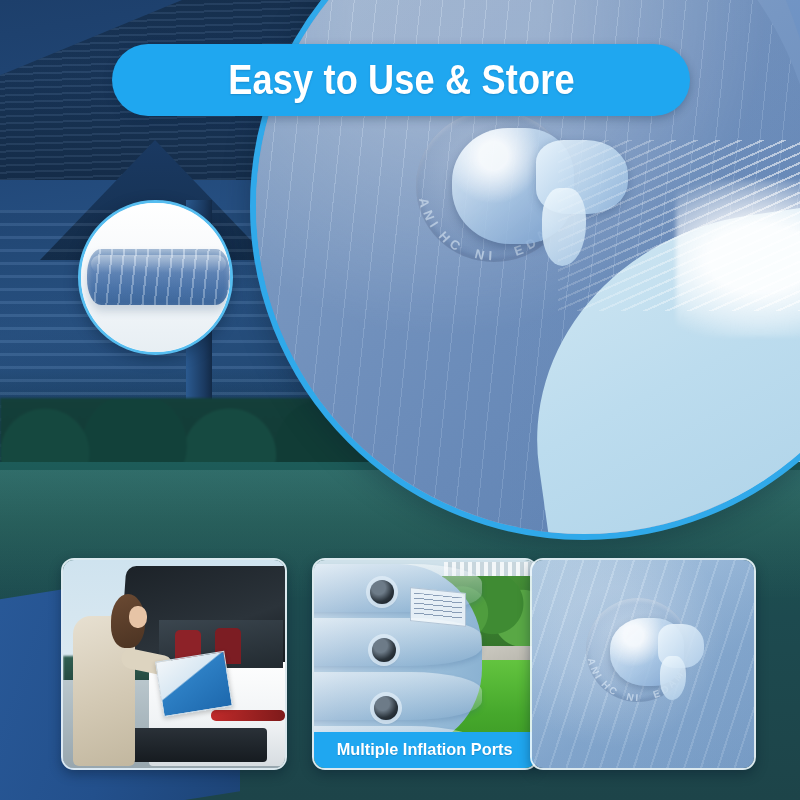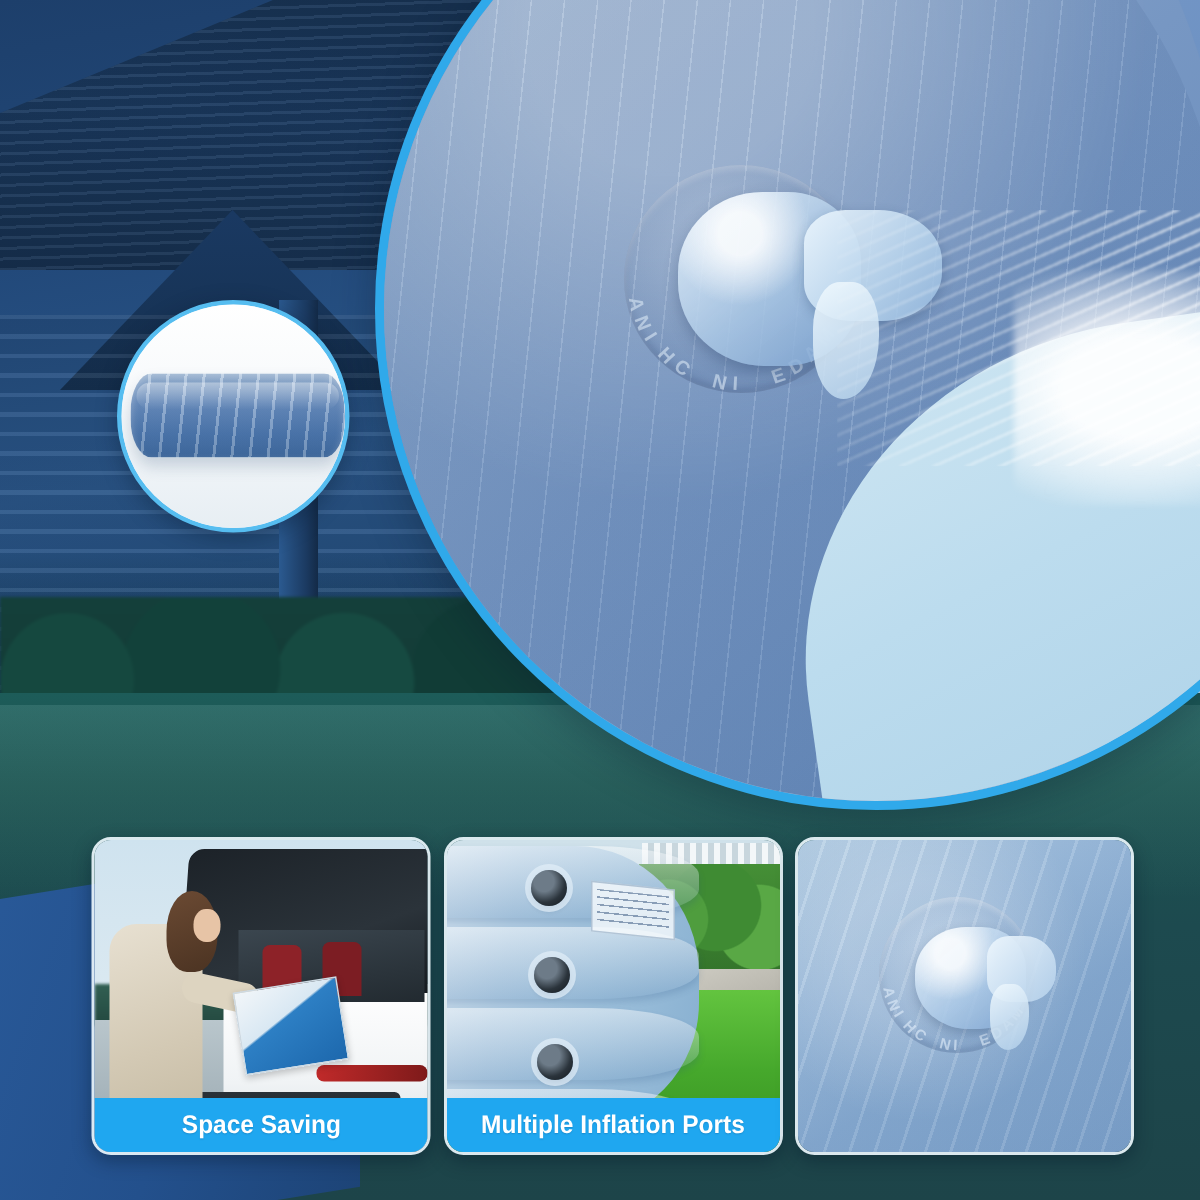--- a/index.html
+++ b/index.html
@@ -218,21 +218,21 @@
 
   
   .thumb {
     position:absolute; top:558px; width:226px; height:212px;
     border-radius:13px;
     overflow:hidden;
     border:2px solid rgba(236,246,252,.92);
     box-shadow:0 4px 12px rgba(5,22,40,.38);
   }
   .t1 { left:61px; }
-  .t2 { left:296px; }
+  .t2 { left:312px; }
   .t3 { left:530px; }
   .thumb-scene { position:absolute; left:0; top:0; width:100%; height:100%; }
   .caption {
     position:absolute; left:0; bottom:0; width:100%; height:36px;
     background:#1fa7f0;
     display:flex; align-items:center; justify-content:center;
   }
   .caption-text {
     color:#fff; font-size:17px; font-weight:bold; white-space:nowrap;
     transform:scaleX(.96);
@@ -386,42 +386,42 @@
     <div class="valve-plug"></div>
     <div class="hc-spray"></div>
     <div class="hc-mist"></div>
   </div>
 
   <div class="fold-circle">
     <div class="fold-bg"></div>
     <div class="fold-item"></div>
   </div>
 
+  <div class="title-banner">
+    <div class="title-text">Easy to Use &amp; Store</div>
+  </div>
 
 
   <div class="thumb t1">
     <div class="thumb-scene">
       <div class="s1-sky"></div>
       <div class="s1-hedge"></div>
       <div class="s1-ground"></div>
       <div class="s1-car"></div>
       <div class="s1-hatch"></div>
       <div class="s1-cabin"></div>
       <div class="s1-seat-a"></div>
       <div class="s1-seat-b"></div>
       <div class="s1-taillight"></div>
       <div class="s1-bumper"></div>
       <div class="s1-woman-body"></div>
       <div class="s1-woman-hair"></div>
       <div class="s1-woman-face"></div>
       <div class="s1-arm"></div>
       <div class="s1-box"></div>
-    </div>
-    <div class="caption">
-      <span class="caption-text">Space Saving</span>
     </div>
   </div>
 
   <div class="thumb t2">
     <div class="thumb-scene">
       <div class="s2-sky"></div>
       <div class="s2-fence"></div>
       <div class="s2-hedge"></div>
       <div class="s2-path"></div>
       <div class="s2-grass"></div>

